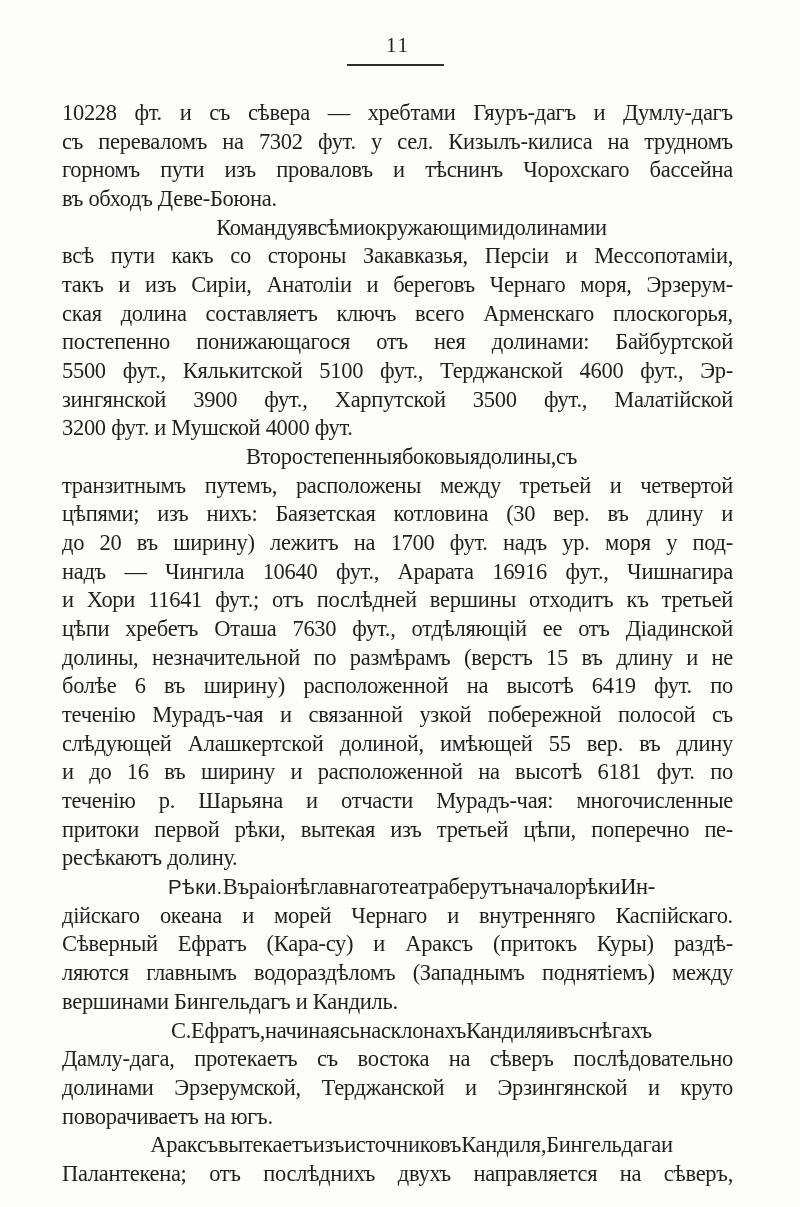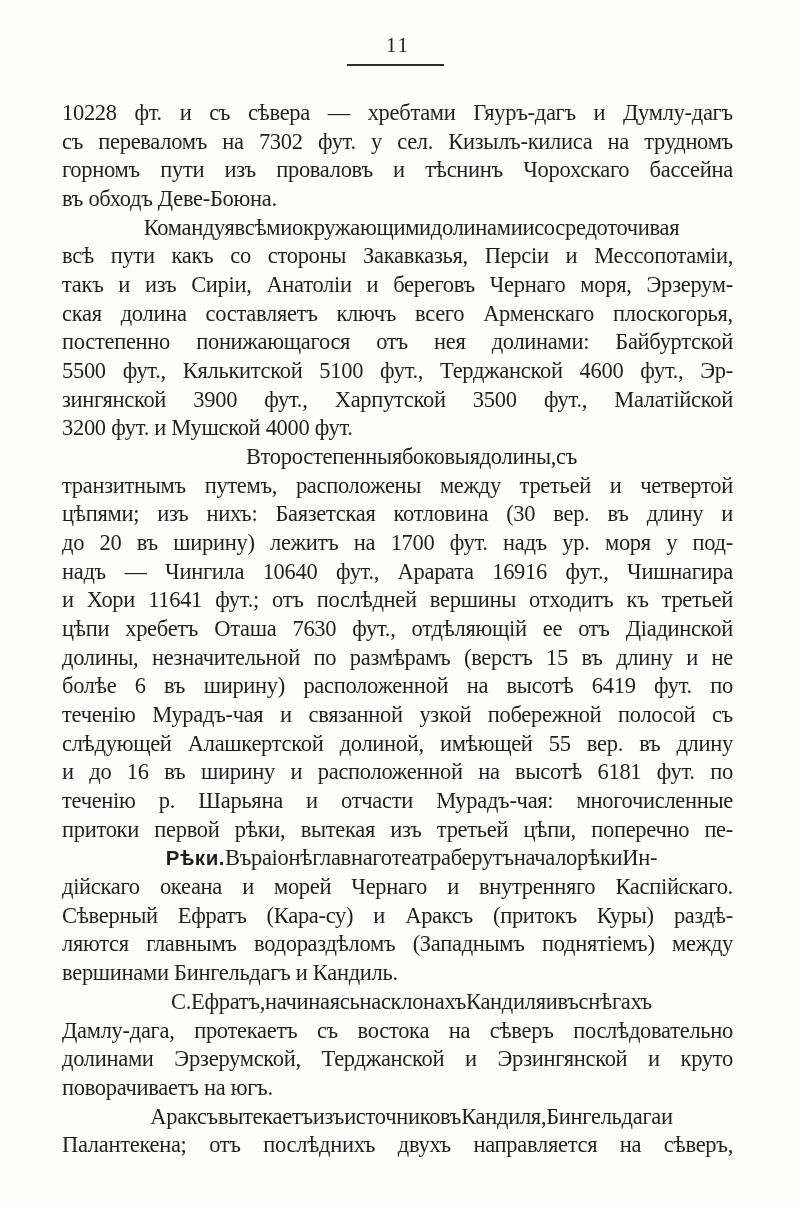--- a/index.html
+++ b/index.html
@@ -45,21 +45,21 @@
   }
   .line.just {
     display: flex;
     justify-content: space-between;
     align-items: baseline;
   }
   .line.ind { padding-left: 28px; justify-content: center; }
   .word { display: inline-block; }
   .lead {
     font-family: "Liberation Sans", "DejaVu Sans", sans-serif;
-    font-weight: bold;
+    font-weight: normal;
     font-size: 20.5px;
     letter-spacing: 0.5px;
   }
 </style>
 </head>
 <body>
 
 <div class="page">
   <div class="page-number">11</div>
   <div class="header-rule"></div>
@@ -101,21 +101,20 @@
         </div>
         <div class="line">въ обходъ Деве-Боюна.</div>
       </div>
       <div>
         <div class="line just ind">
           <span class="word">Командуя</span>
           <span class="word">всѣми</span>
           <span class="word">окружающими</span>
           <span class="word">долинами</span>
           <span class="word">и</span>
-          <span class="word">сосредоточивая</span>
         </div>
         <div class="line just">
           <span class="word">всѣ</span>
           <span class="word">пути</span>
           <span class="word">какъ</span>
           <span class="word">со</span>
           <span class="word">стороны</span>
           <span class="word">Закавказья,</span>
           <span class="word">Персіи</span>
           <span class="word">и</span>
@@ -320,20 +319,21 @@
           <span class="word">притоки</span>
           <span class="word">первой</span>
           <span class="word">рѣки,</span>
           <span class="word">вытекая</span>
           <span class="word">изъ</span>
           <span class="word">третьей</span>
           <span class="word">цѣпи,</span>
           <span class="word">поперечно</span>
           <span class="word">пе-</span>
         </div>
+        <div class="line">ресѣкаютъ долину.</div>
       </div>
       <div>
         <div class="line just ind">
           <span class="word lead">Рѣки.</span>
           <span class="word">Въ</span>
           <span class="word">раіонѣ</span>
           <span class="word">главнаго</span>
           <span class="word">театра</span>
           <span class="word">берутъ</span>
           <span class="word">начало</span>

